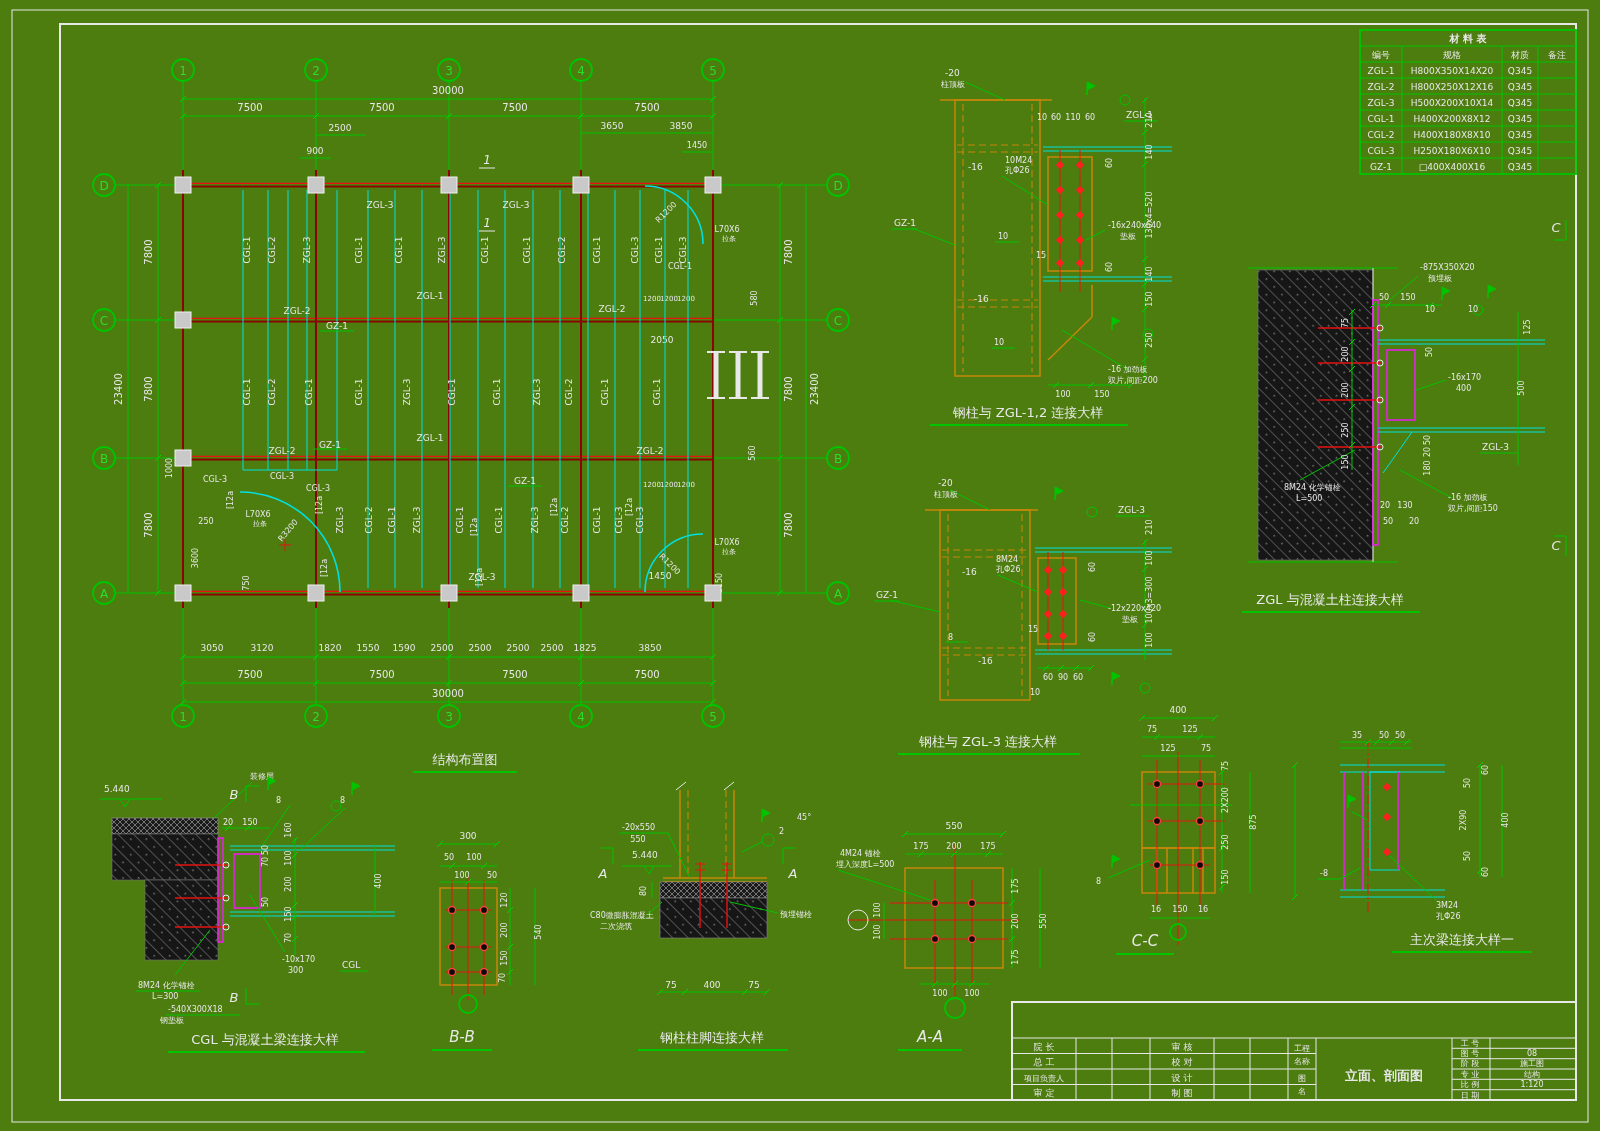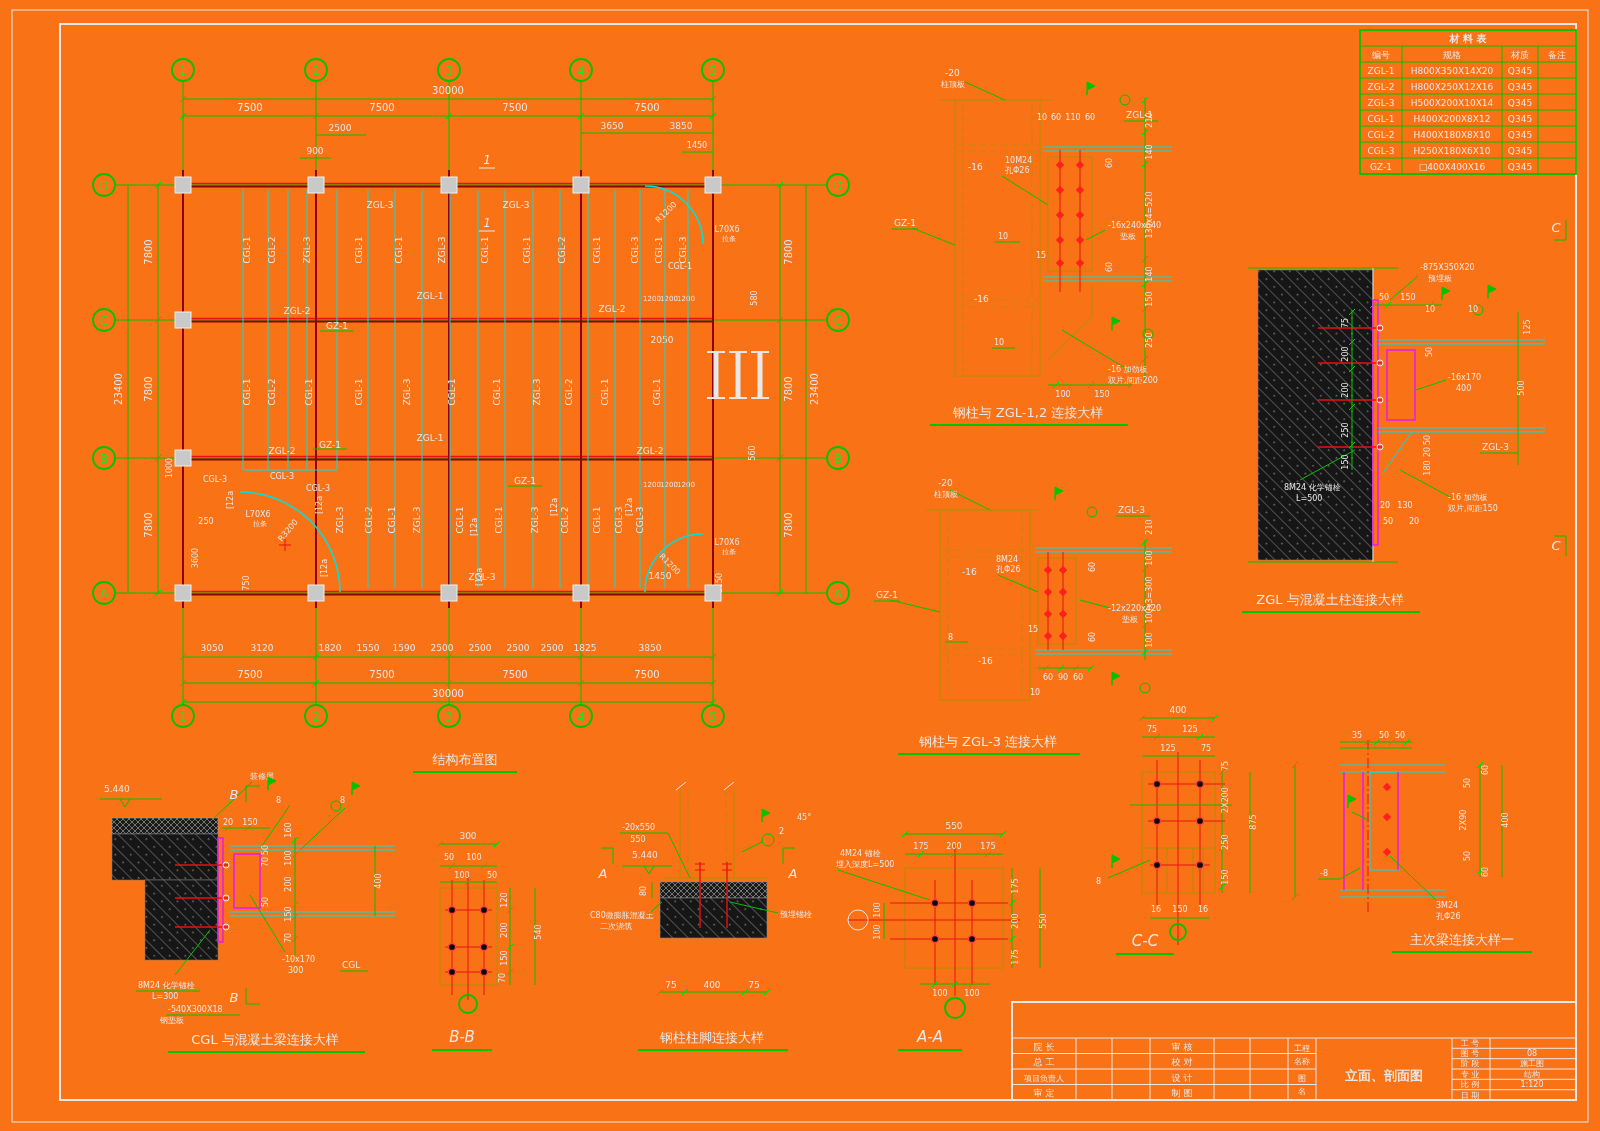--- a/index.html
+++ b/index.html
@@ -1,16 +1,16 @@
 <!DOCTYPE html>
 <html><head>
 <meta charset="utf-8">
 <style>
   html,body{margin:0;padding:0;background:#000;}
-  .wrap{width:1600px;height:1131px;background:#f97316;position:relative;font-family:"DejaVu Sans",sans-serif;}
+  .wrap{width:1600px;height:1131px;background:#4d7c0f;position:relative;font-family:"DejaVu Sans",sans-serif;}
   svg text{font-family:"DejaVu Sans",sans-serif;fill:#e8e8e8;}
   .t7{font-size:7px}.t8{font-size:8px}.t9{font-size:9px}.t10{font-size:10px}.t12{font-size:12px}.t13{font-size:13px}.t15{font-size:15px}
   .gr{fill:#2ade2a}
   .mid{text-anchor:middle}
   .it{font-style:italic}
   .bold{font-weight:bold}
   .lg{stroke:#00c400;stroke-width:1;fill:none}
   .lg2{stroke:#00c400;stroke-width:1.8;fill:none}
   .tk{stroke:#00d400;stroke-width:1;fill:none}
   .lc{stroke:#00e0e0;stroke-width:1.6;fill:none}

